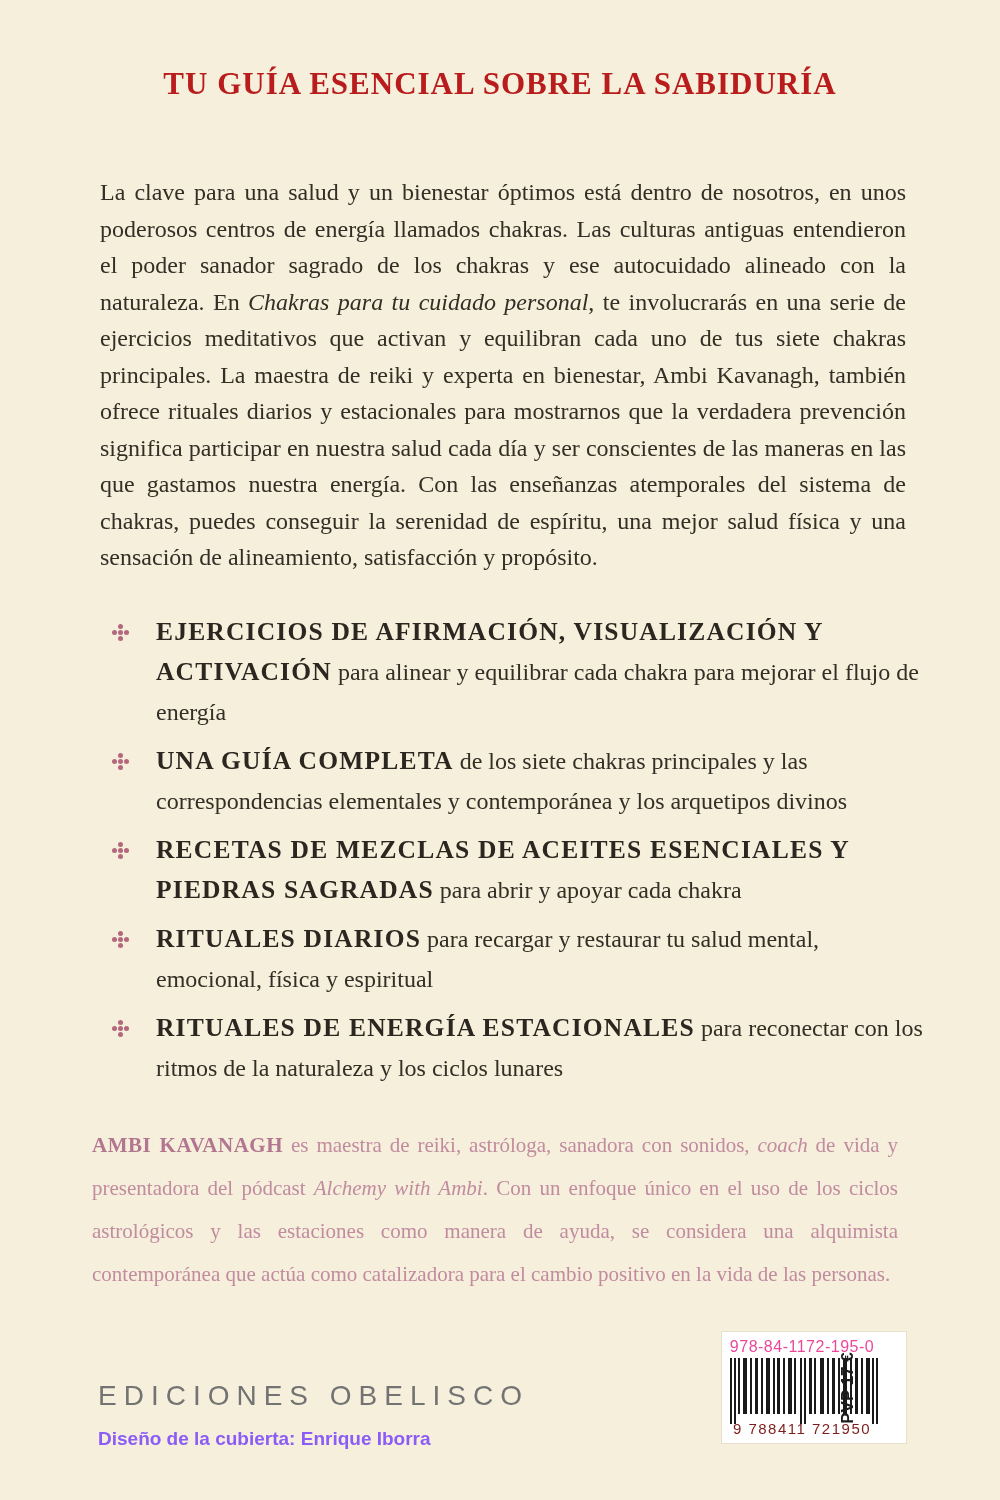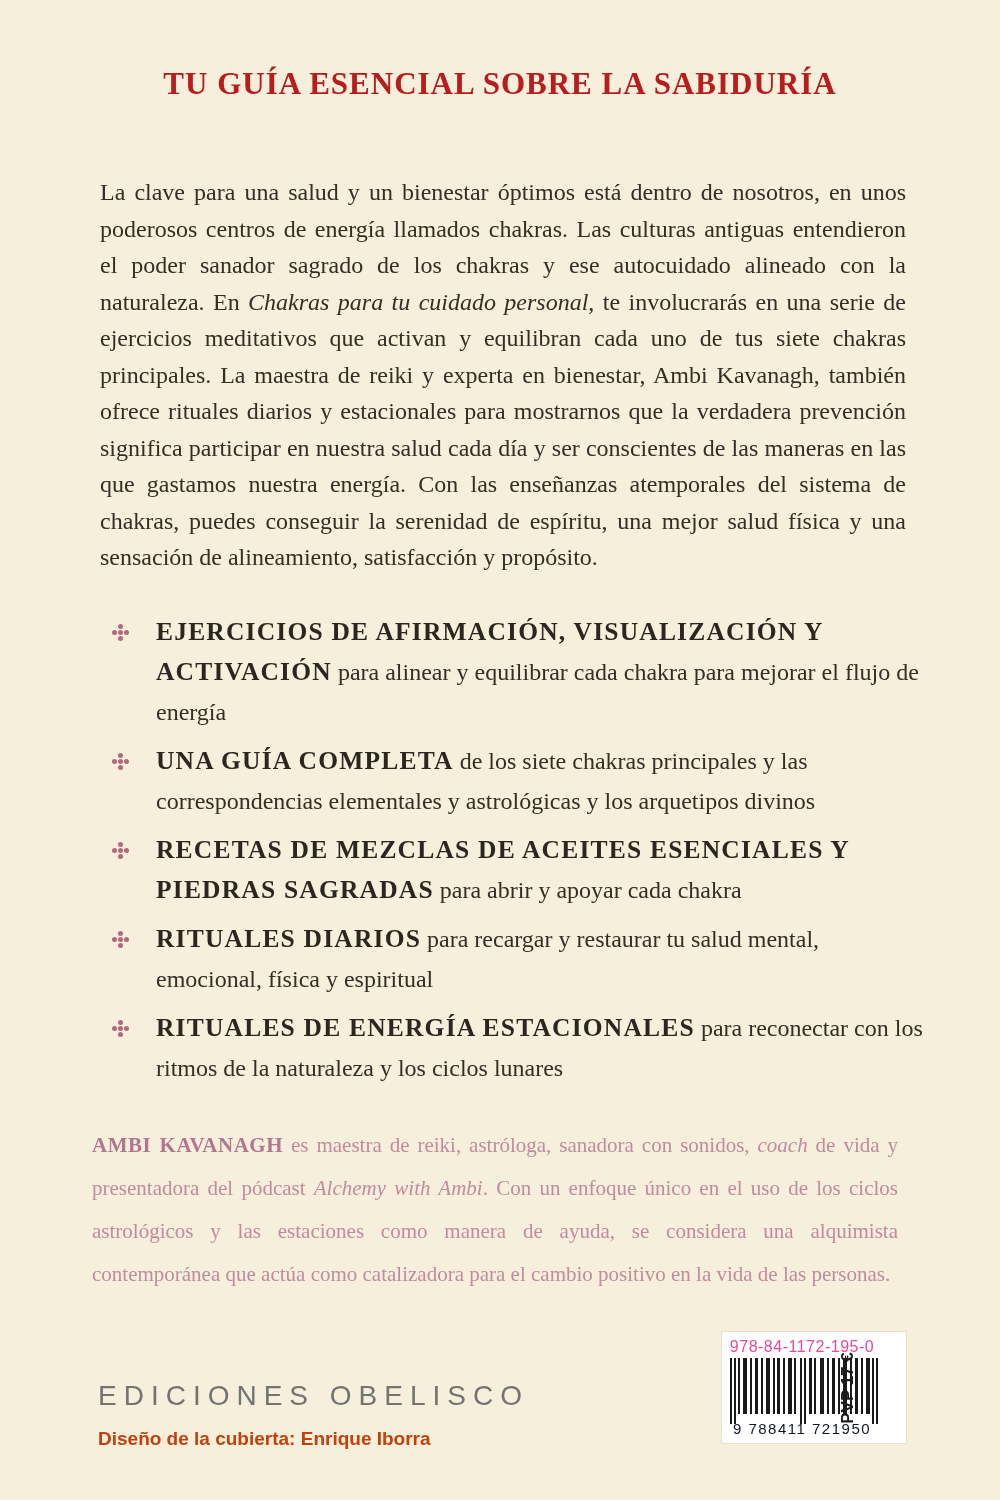--- a/index.html
+++ b/index.html
@@ -95,21 +95,21 @@
     font-size:28px;
     font-weight:400;
     letter-spacing:7px;
     color:#737373;
   }
   .credit{
     position:absolute;left:98px;top:1428px;
     font-family:"Liberation Sans", sans-serif;
     font-size:19px;
     font-weight:700;
-    color:#c2410c;
+    color:#8b5cf6;
   }
   
   .barcode-box{
     position:absolute;left:722px;top:1332px;
     width:184px;height:111px;
     background:#ffffff;
     box-shadow:0 0 0 1px #e7e0cd;
   }
   .barcode-isbn{
     position:absolute;top:6px;left:6px;width:148px;
@@ -122,21 +122,21 @@
   }
   .barcode-bars{
     position:absolute;top:26px;left:8px;
   }
   .barcode-digits{
     position:absolute;bottom:6px;left:0px;width:160px;
     text-align:center;
     font-family:"Liberation Sans", sans-serif;
     font-size:15px;
     letter-spacing:1.5px;
-    color:#0f172a;
+    color:#7f1d1d;
     white-space:nowrap;
   }
   .barcode-price{
     position:absolute;top:50%;right:-14px;
     transform:translate(-50%,-50%) rotate(-90deg);
     transform-origin:center;
     font-family:"Liberation Sans", sans-serif;
     font-weight:700;
     font-size:17px;
     color:#1c1c1c;
@@ -158,21 +158,21 @@
     <li class="feature">
       <span class="bullet-cell">
           <span class="bullet-glyph"></span>
         </span>
       <span class="feature-text"><span class="feature-bold">EJERCICIOS DE AFIRMACIÓN, VISUALIZACIÓN Y ACTIVACIÓN</span><span> para alinear y equilibrar cada chakra para mejorar el flujo de energía</span></span>
     </li>
     <li class="feature">
       <span class="bullet-cell">
           <span class="bullet-glyph"></span>
         </span>
-      <span class="feature-text"><span class="feature-bold">UNA GUÍA COMPLETA</span><span> de los siete chakras principales y las correspondencias elementales y astrológicas y los arquetipos divinos</span></span>
+      <span class="feature-text"><span class="feature-bold">UNA GUÍA COMPLETA</span><span> de los siete chakras principales y las correspondencias elementales y contemporánea y los arquetipos divinos</span></span>
     </li>
     <li class="feature">
       <span class="bullet-cell">
           <span class="bullet-glyph"></span>
         </span>
       <span class="feature-text"><span class="feature-bold">RECETAS DE MEZCLAS DE ACEITES ESENCIALES Y PIEDRAS SAGRADAS</span><span> para abrir y apoyar cada chakra</span></span>
     </li>
     <li class="feature">
       <span class="bullet-cell">
           <span class="bullet-glyph"></span>

